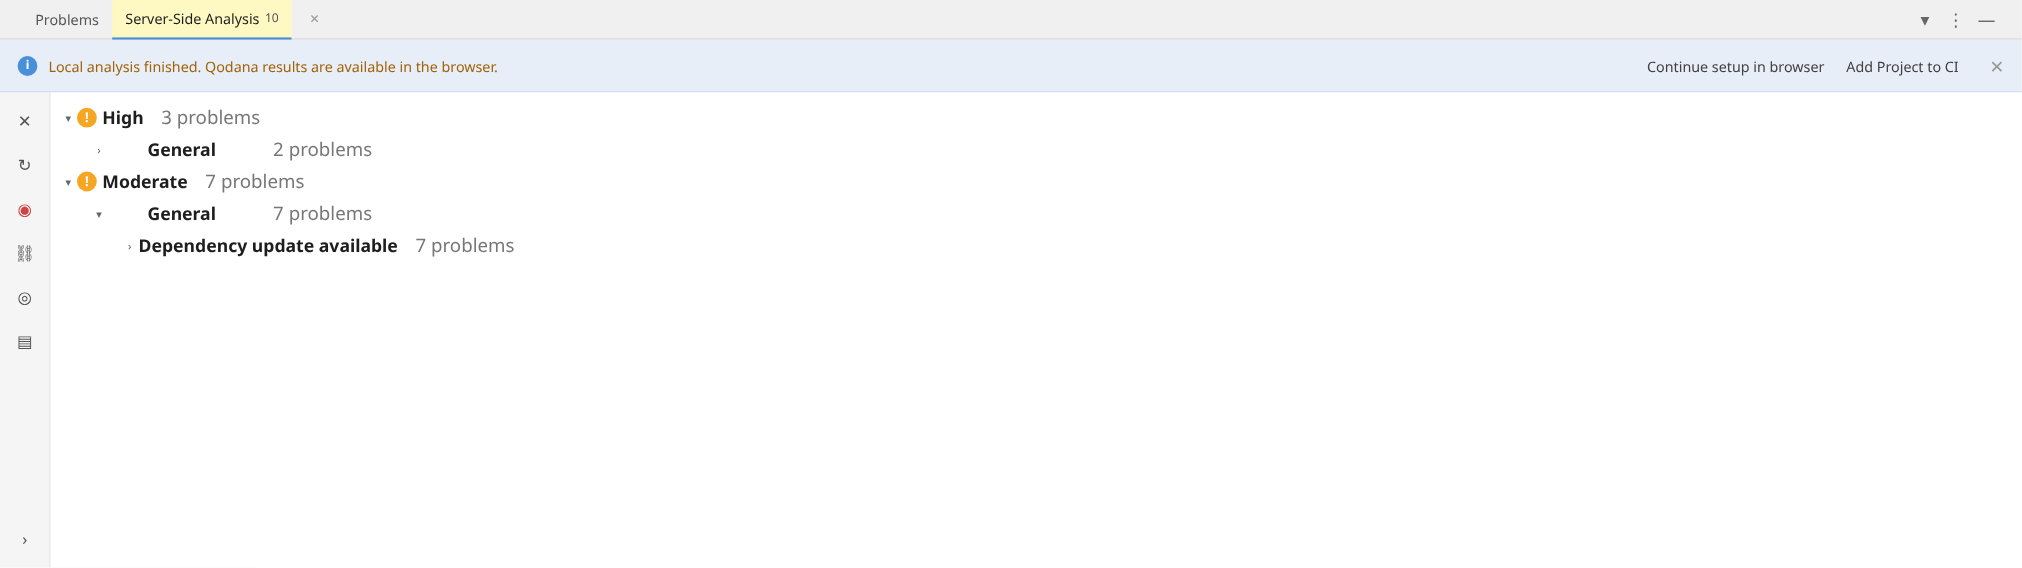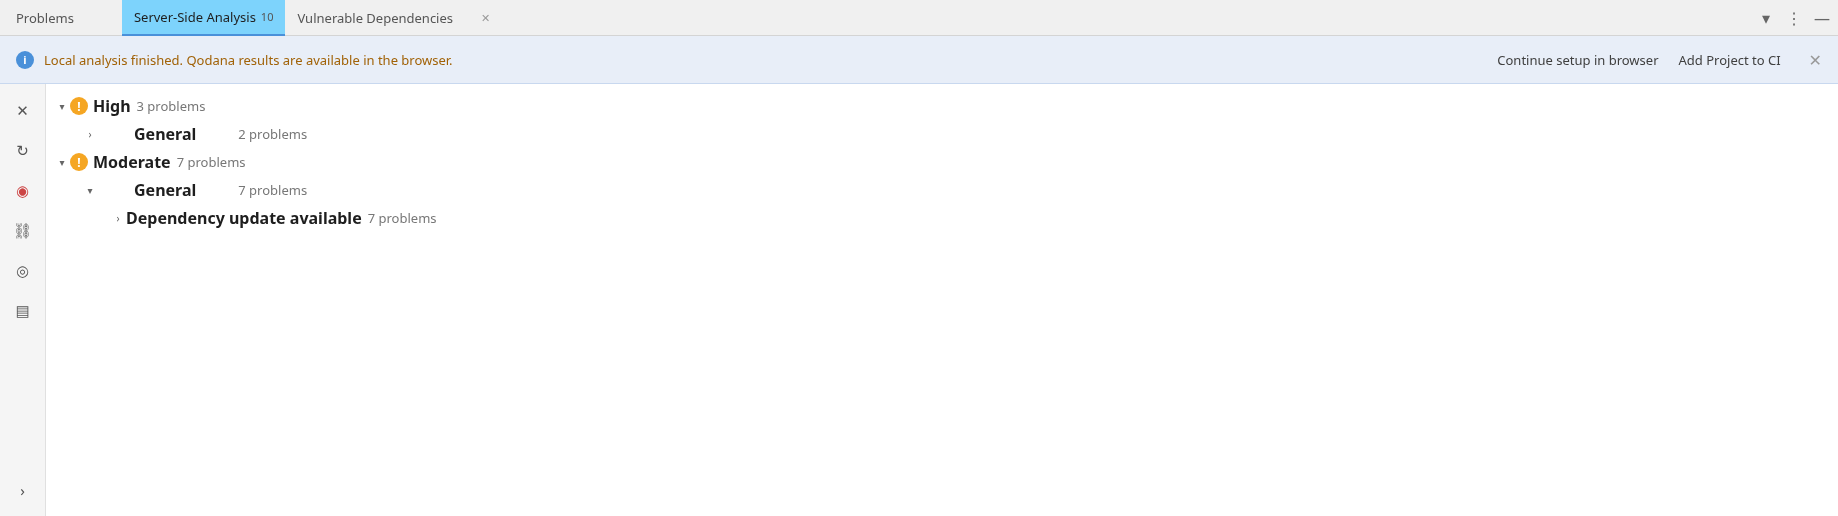--- a/index.html
+++ b/index.html
@@ -13,41 +13,40 @@
       color: #1e1e1e;
     }
 
     
     .tab-bar {
       display: flex;
       align-items: center;
       background: #f0f0f0;
       border-bottom: 1px solid #d4d4d4;
       height: 36px;
-      padding: 0 4px;
+      padding: 0 20px;
       gap: 0;
     }
     .tab {
       display: flex;
       align-items: center;
       padding: 0 12px;
       height: 36px;
       cursor: pointer;
       font-size: 13px;
       color: #555;
       position: relative;
       white-space: nowrap;
       gap: 5px;
       user-select: none;
     }
     .tab.active {
       color: #1e1e1e;
-      background: #7dd3fc;
+      background: #fef9c3;
       border-bottom: 2px solid #4a90d9;
-      margin-left: 36px;
     }
     .tab .badge {
       font-size: 11px;
       color: #777;
     }
     .tab.active .badge {
       color: #555;
     }
     .tab-close-icon {
       font-size: 11px;
@@ -197,44 +196,41 @@
       background: #f5a623;
       color: white;
     }
     .tree-label {
       font-weight: 700;
       font-size: 16px;
     }
     .tree-count {
       font-weight: 400;
       color: #777;
-      margin-left: 6px;
-      font-size: 13px;
+      margin-left: 16px;
+      font-size: 17px;
     }
 
     
     .indent-0 { padding-left: 8px; }
     .indent-1 { padding-left: 36px; gap: 36px; }
     .indent-2 { padding-left: 64px; }
   </style>
 </head>
 <body>
 
 <div class="tab-bar">
 
   <div id="tabs-container" style="display:flex;align-items:center;height:100%;">
       <div class="tab">
         <span>Problems</span>
       </div>
       <div class="tab active">
         <span>Server-Side Analysis</span>
         <span class="badge">10</span>
-      </div>
-      <div class="tab">
-        <span>Vulnerable Dependencies</span>
       </div>
       <div class="tab">
         <span class="tab-close-icon">✕</span>
       </div>
     </div>
   <div class="tab-actions">
     <div class="tab-action-btn">▾</div>
     <div class="tab-action-btn">⋮</div>
     <div class="tab-action-btn">—</div>
   </div>

